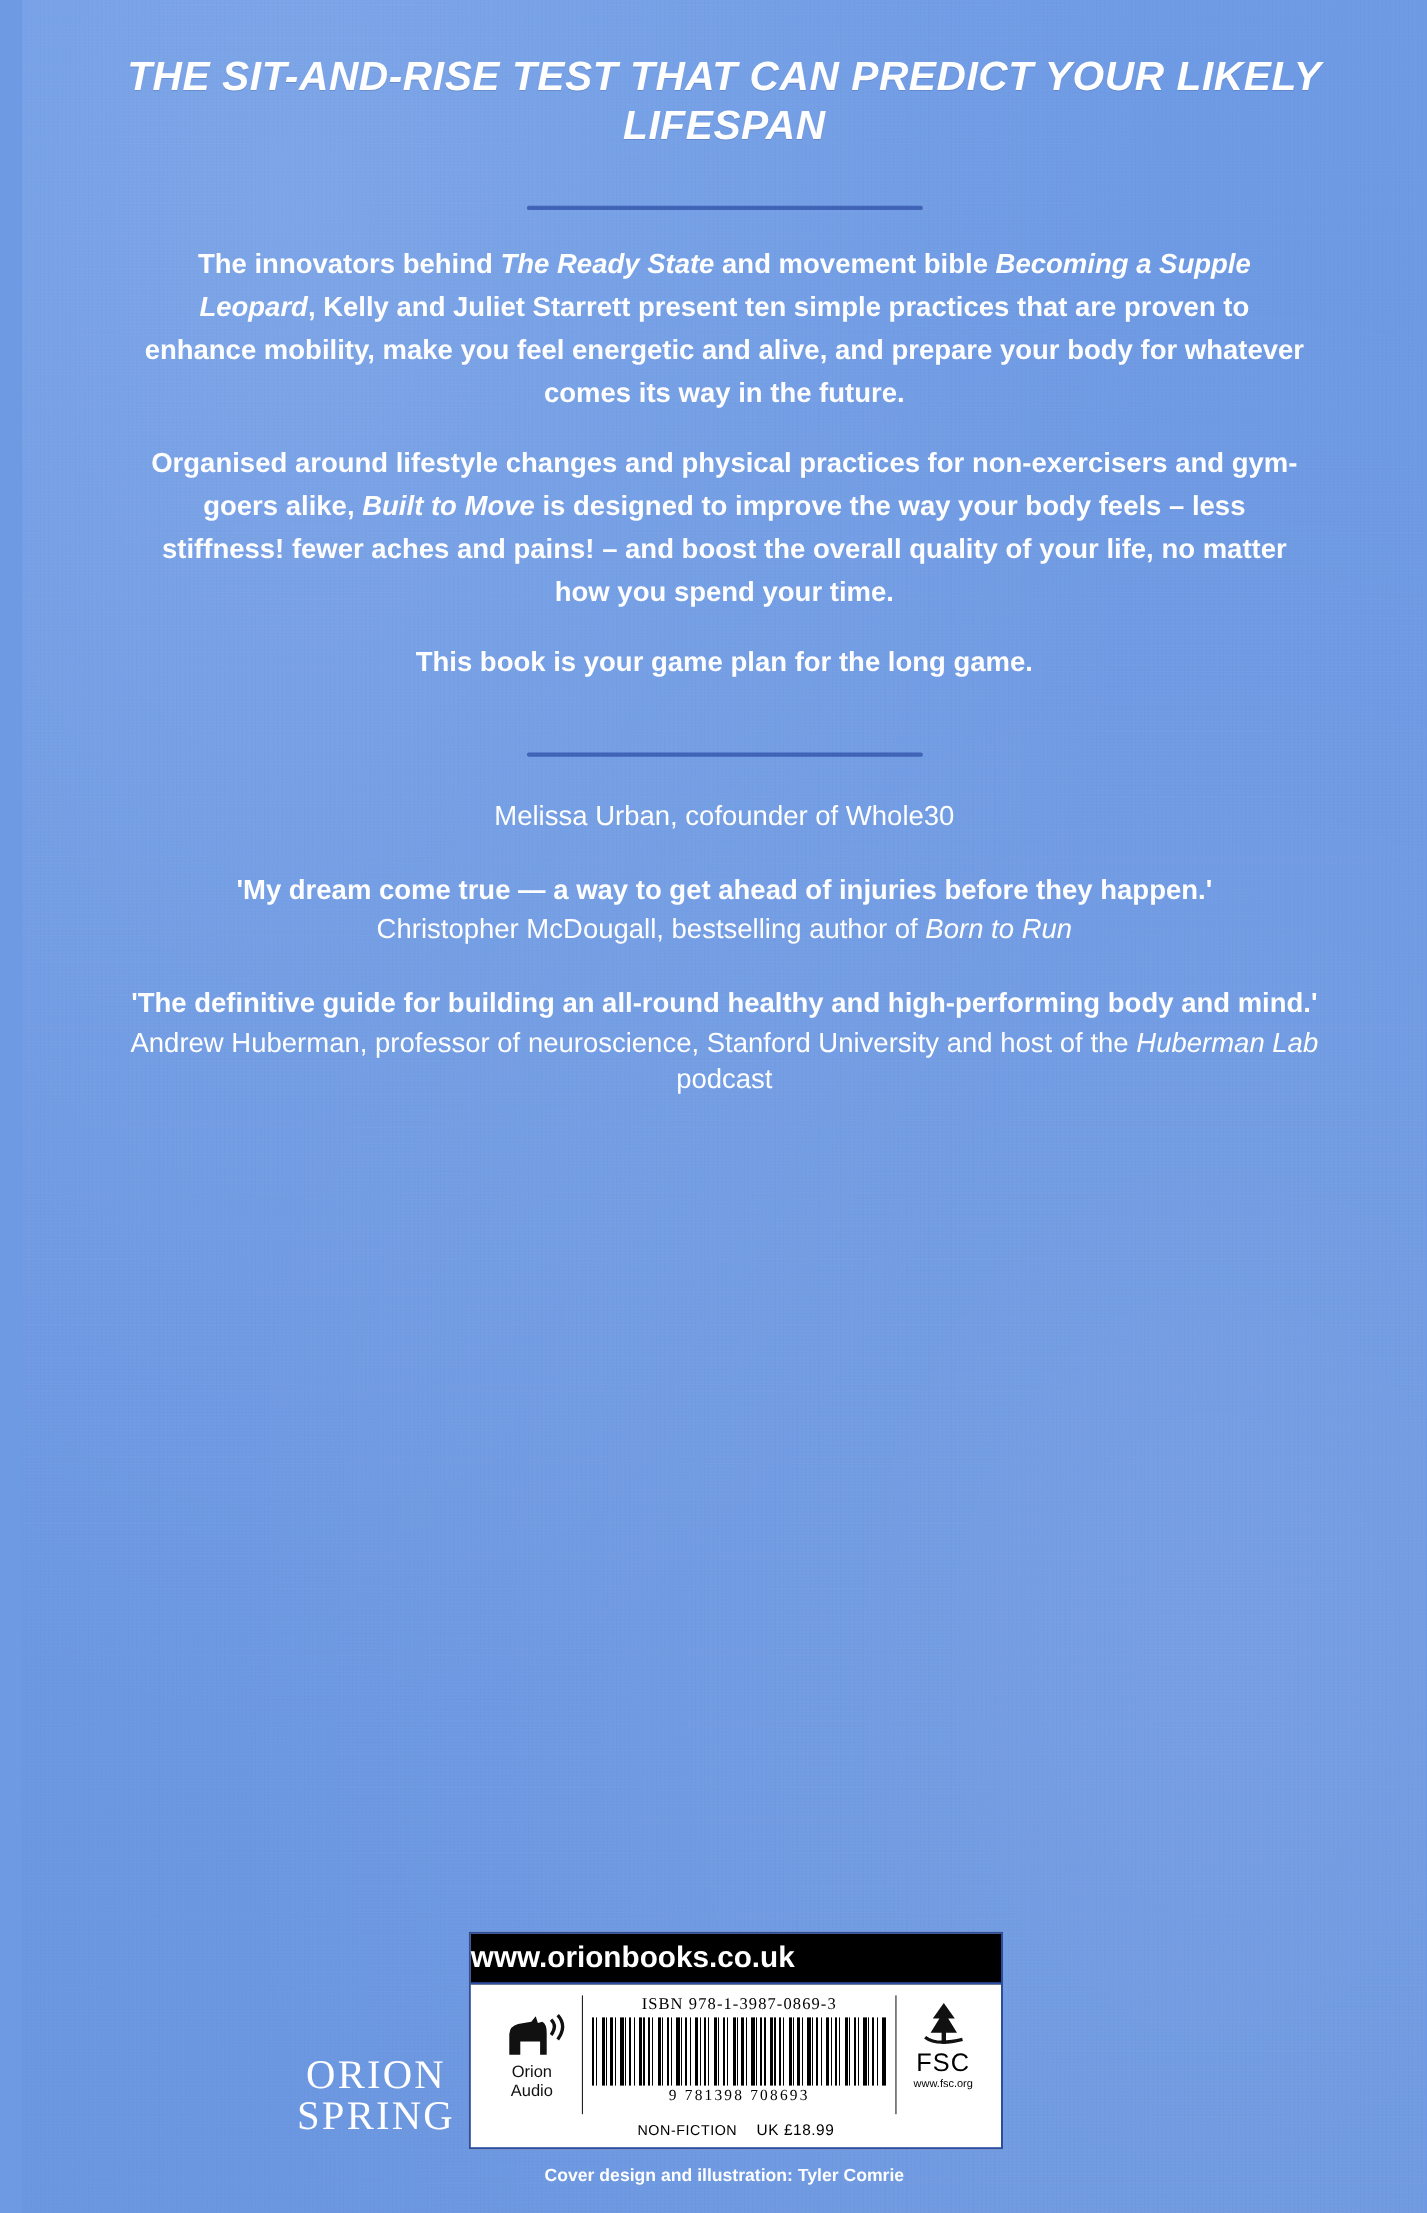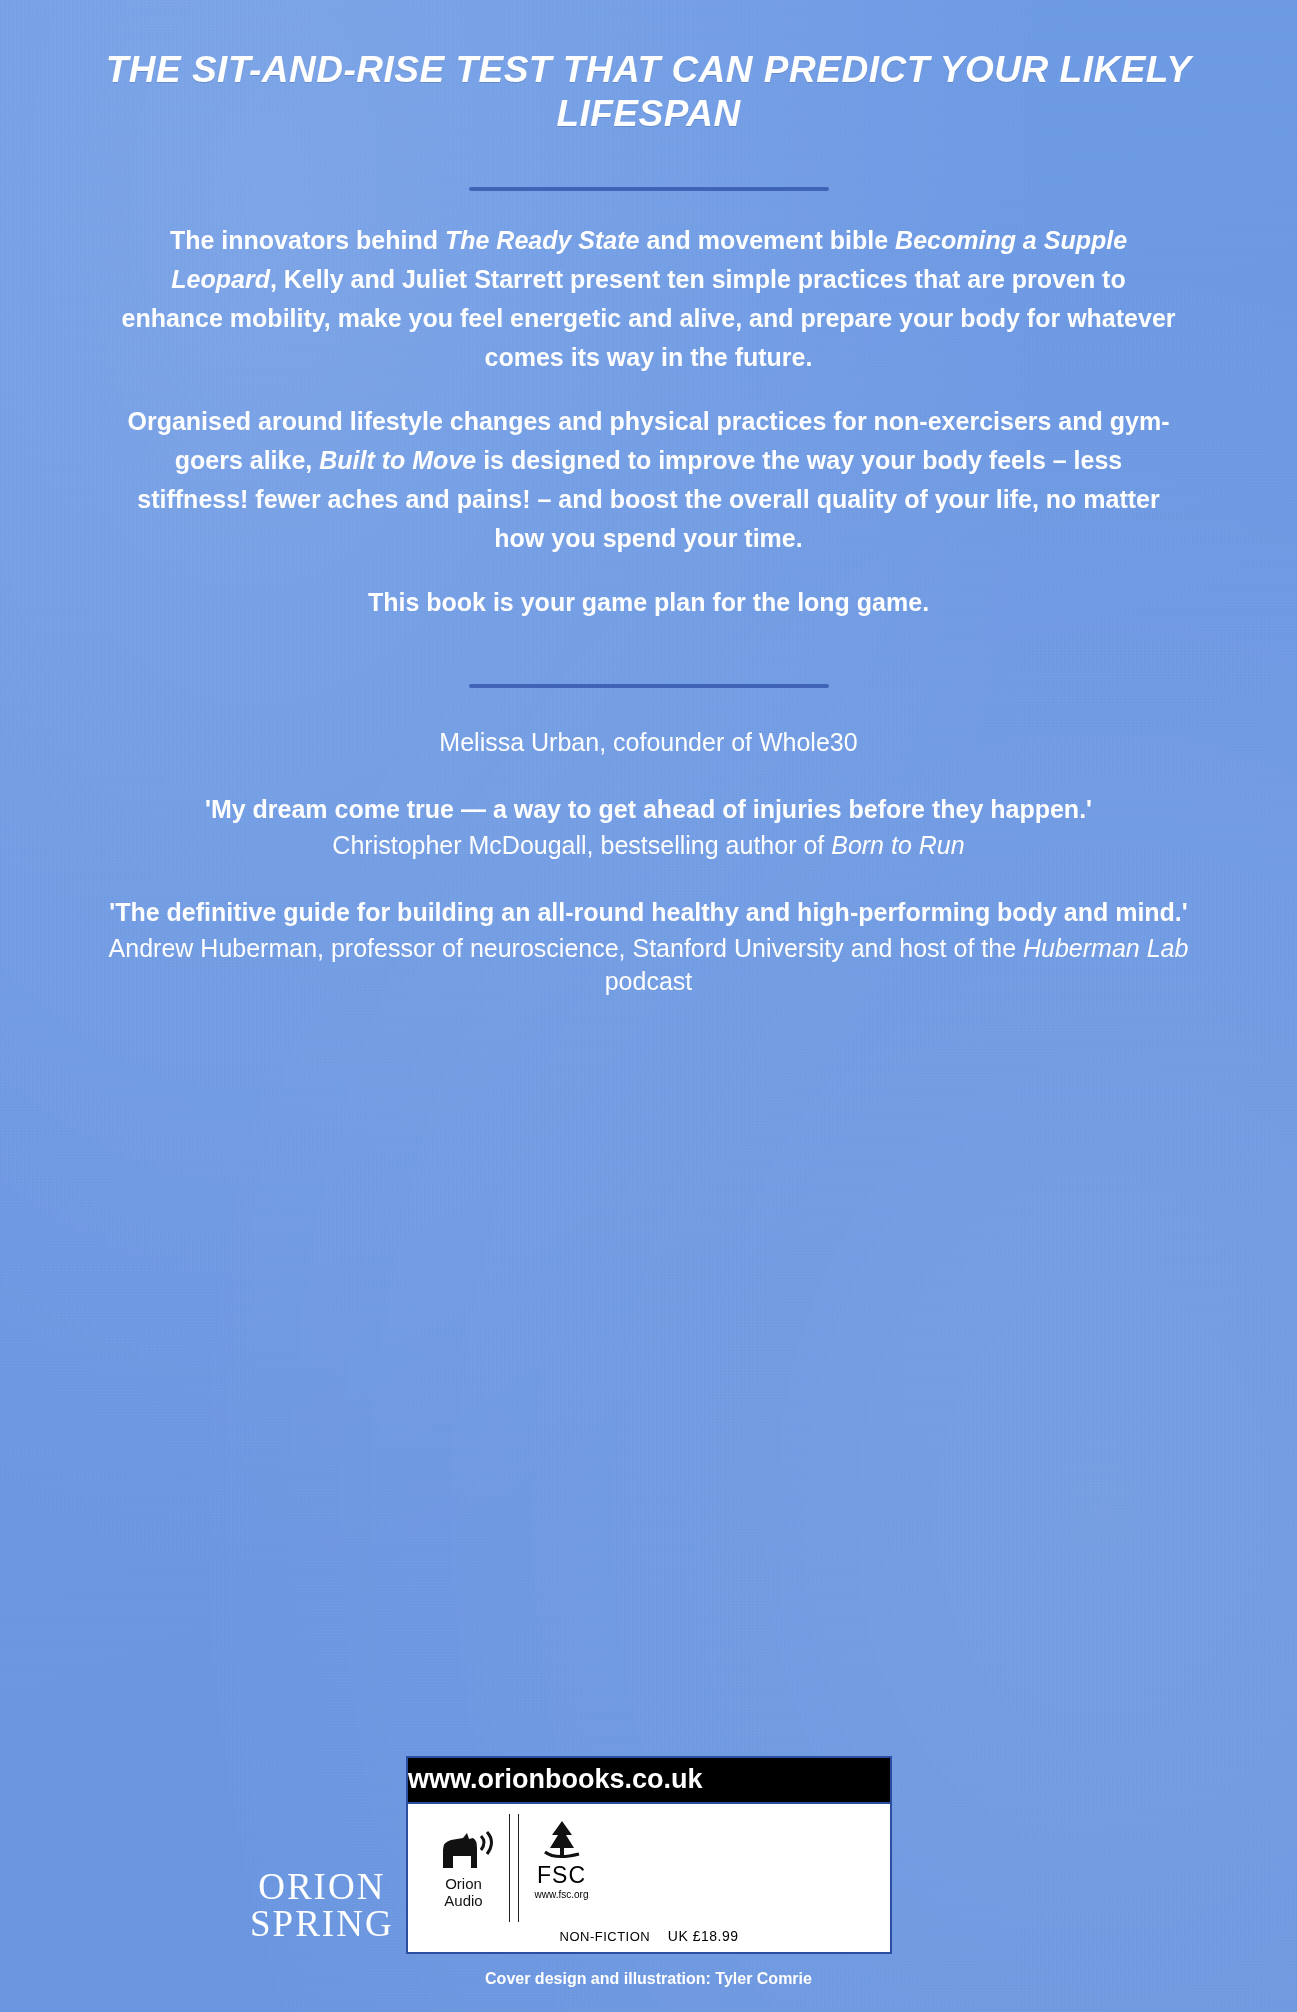--- a/index.html
+++ b/index.html
@@ -19,20 +19,21 @@
     inset: 0;
     background:
       radial-gradient(ellipse at 20% 10%, rgba(255,255,255,0.10), rgba(255,255,255,0) 55%),
       radial-gradient(ellipse at 85% 75%, rgba(255,255,255,0.08), rgba(255,255,255,0) 60%),
       linear-gradient(160deg, #6f9ce6 0%, #6d99e3 40%, #6a96e0 100%);
     box-sizing: border-box;
     padding: 48px 40px 16px 40px;
     display: flex;
     flex-direction: column;
     align-items: center;
+    margin-left: 20px;
   }
   .noise {
     position: absolute;
     inset: 0;
     pointer-events: none;
     background-image:
       repeating-linear-gradient(0deg, rgba(255,255,255,0.025) 0px, rgba(255,255,255,0.025) 1px, rgba(0,0,0,0.0) 1px, rgba(0,0,0,0.0) 3px),
       repeating-linear-gradient(90deg, rgba(0,0,0,0.018) 0px, rgba(0,0,0,0.018) 1px, rgba(0,0,0,0.0) 1px, rgba(0,0,0,0.0) 4px);
     opacity: 0.7;
   }
@@ -263,20 +264,25 @@
             <svg width="70" height="50" viewBox="0 0 70 50" aria-hidden="true">
               <path d="M14 44 L14 26 Q14 18 22 16 L34 14 L38 9 L40 15 L44 14 Q48 16 48 24 L48 44 L42 44 L42 32 L24 32 L24 44 Z" fill="#111"></path>
               <path d="M52 12 q6 6 0 14" stroke="#111" stroke-width="3" fill="none"></path>
               <path d="M58 8 q9 10 0 22" stroke="#111" stroke-width="3" fill="none"></path>
             </svg>
           </span>
           <div>Orion</div>
           <div>Audio</div>
         </div>
 
+        <div class="barcode-col">
+          <div class="isbn-text">ISBN 978-1-3987-0869-3</div>
+          <div class="bars"></div>
+          <div class="barnums">9 781398 708693</div>
+        </div>
 
         <div class="fsc">
           <div class="fsc-tree">
             <svg width="46" height="44" viewBox="0 0 46 44" aria-hidden="true">
               <path d="M23 3 L33 17 L27 17 L35 30 L25 30 L25 40 L21 40 L21 30 L11 30 L19 17 L13 17 Z" fill="#111"></path>
               <path d="M6 34 q10 8 34 2" stroke="#111" stroke-width="3" fill="none"></path>
             </svg>
           </div>
           <div class="fsc-name">FSC</div>
           <div class="fsc-url">www.fsc.org</div>

